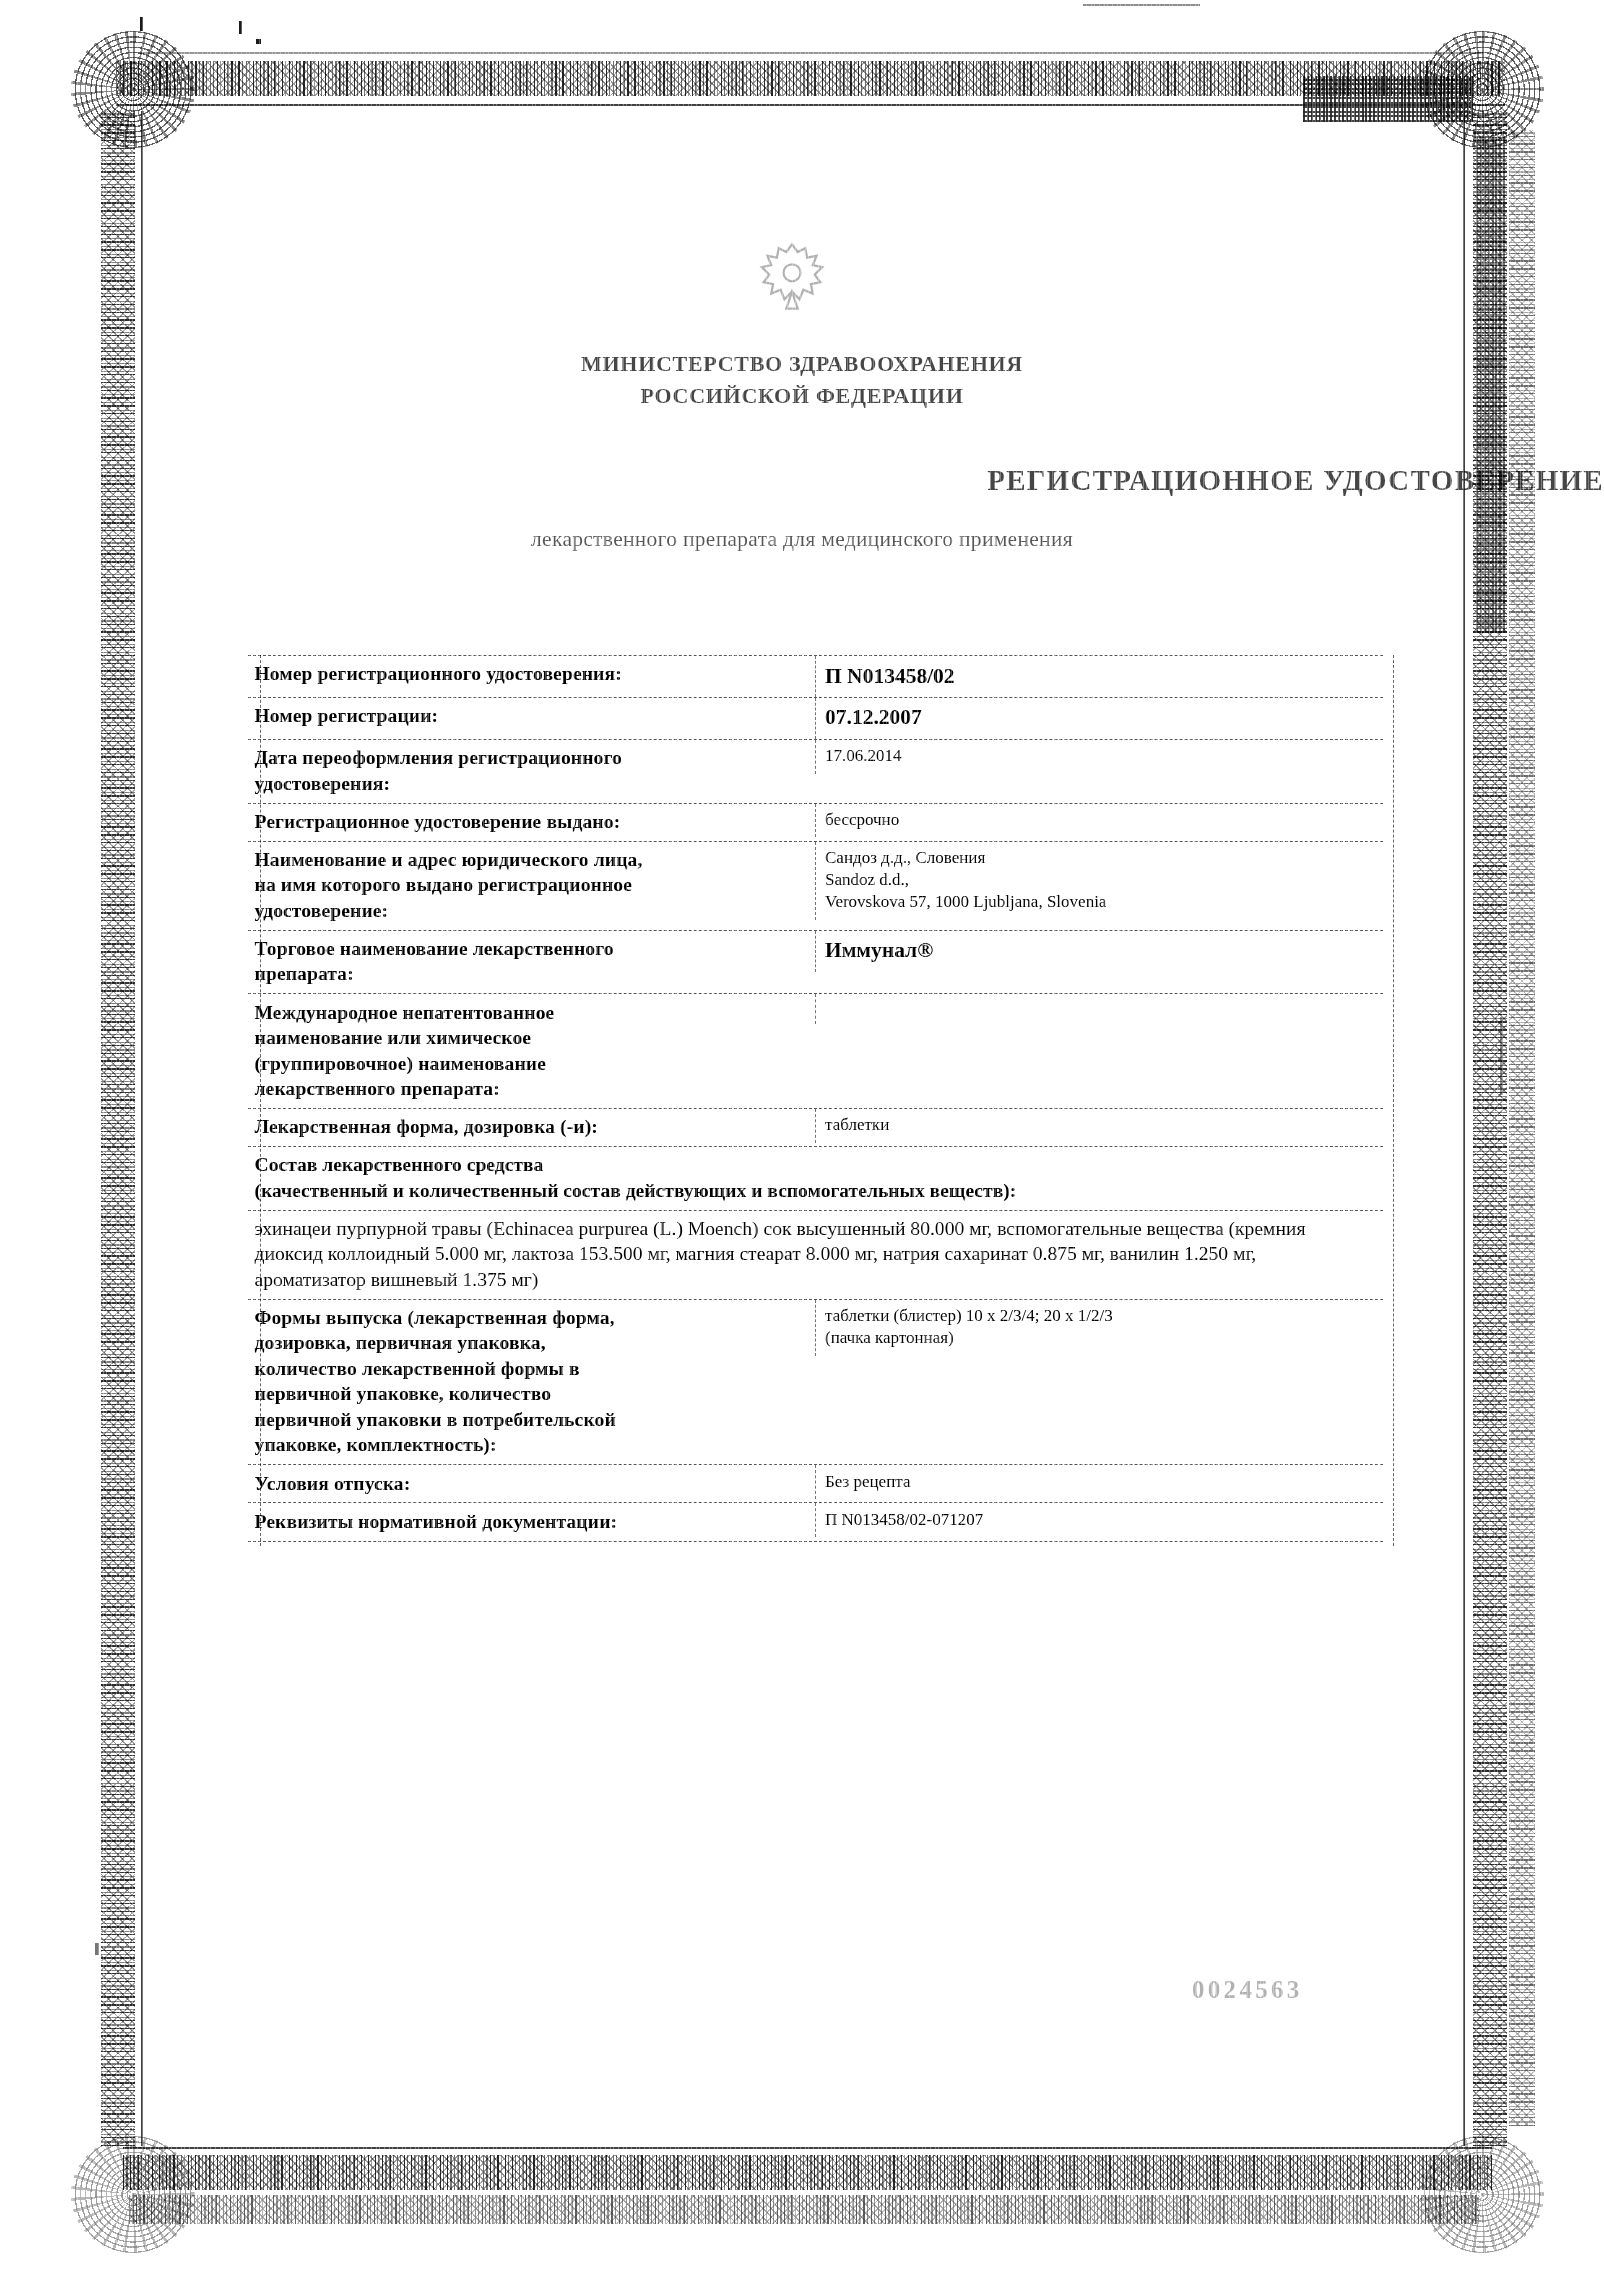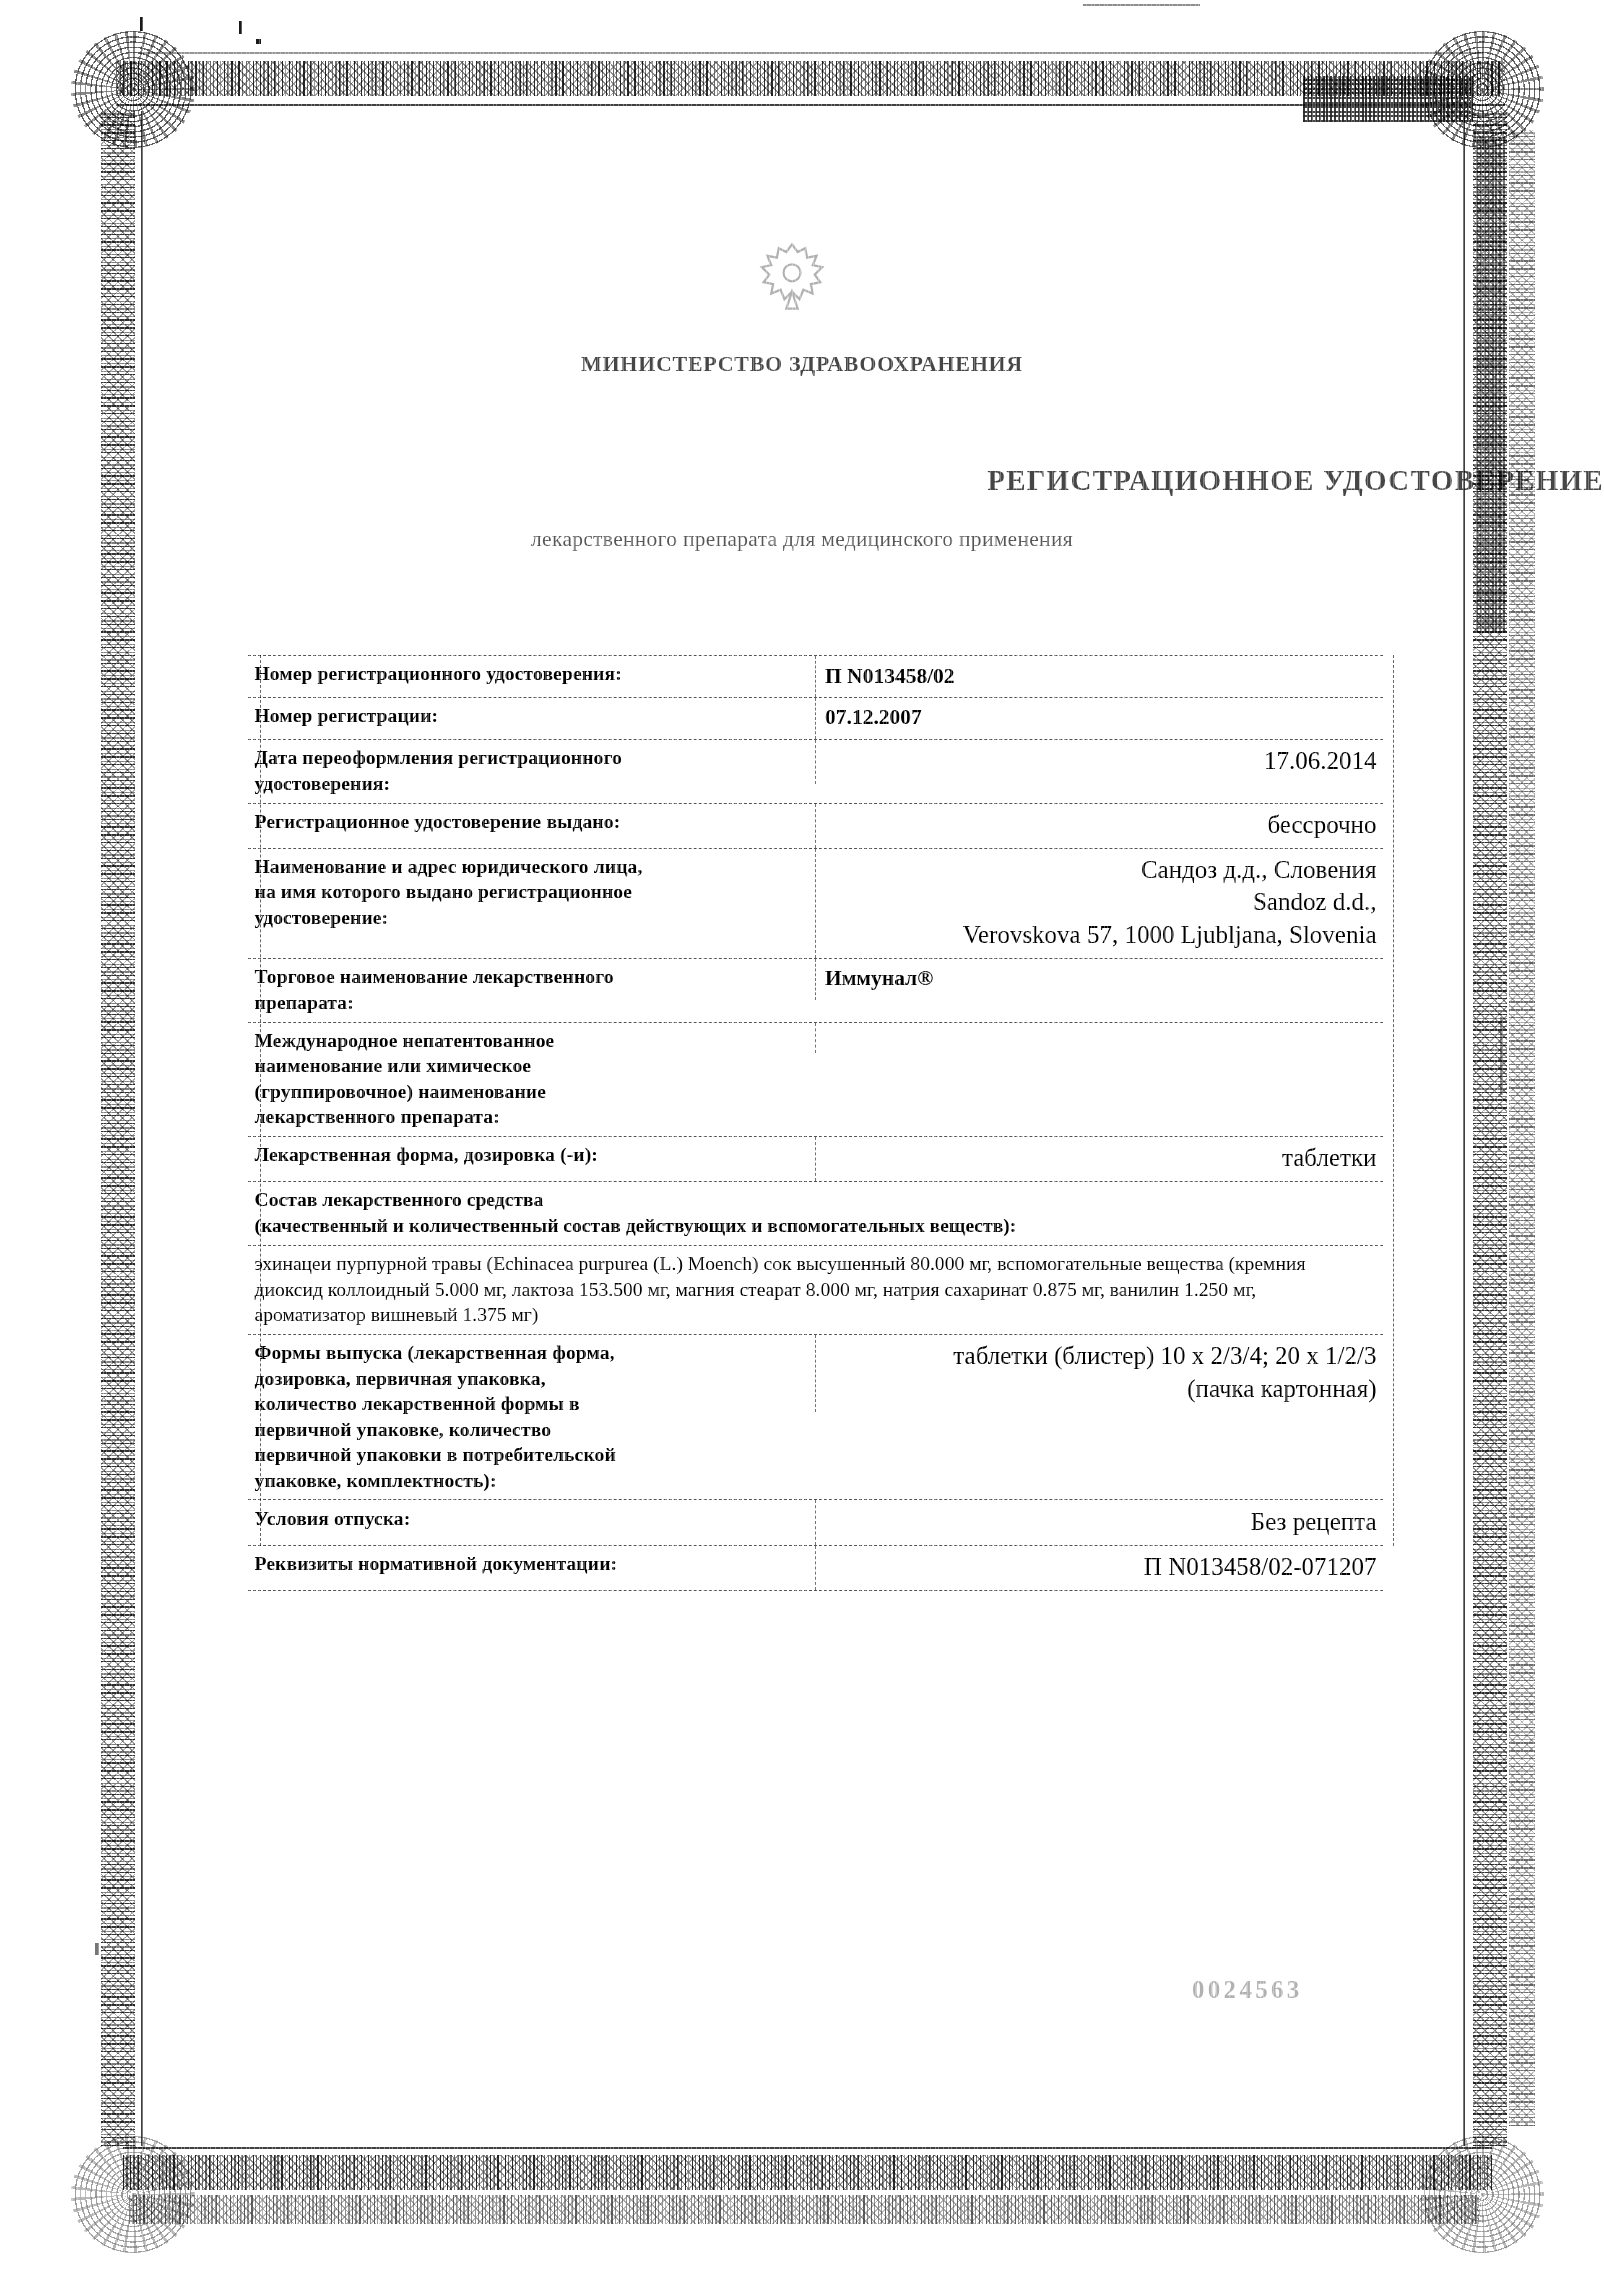--- a/index.html
+++ b/index.html
@@ -144,25 +144,24 @@
     width: 567px;
     padding: 5.2px 7.8px 6.5px 6.5px;
     font-size: 19.6px;
     line-height: 1.30;
     font-weight: 600;
     letter-spacing: 0.1px;
   }
   .cell-val {
     flex: 1;
     padding: 5.2px 6.5px 6.5px 9px;
-    font-size: 25px;
+    font-size: 17px;
     line-height: 1.30;
     border-left: 1.3px dashed rgba(0,0,0,0.55);
     min-height: 30px;
-    text-align: right;
   }
   .cell-val.center  { text-align: left; font-weight: 700; font-size: 21.5px; padding-top: 6.5px; }
 
   
   .row-span {
     position: relative;
     border-top: 1.3px dashed rgba(0,0,0,0.68);
     padding: 5.2px 7.8px 6.5px 6.5px;
     font-size: 19.6px;
     line-height: 1.30;
@@ -248,20 +247,21 @@
 
   <div id="content">
 
     <svg class="emblem" viewBox="0 0 100 90">
       <path d="M50 10 L44 18 L36 14 L34 24 L24 22 L28 32 L18 34 L26 42 L20 50 L30 52 L28 62 L38 58 L42 68 L50 60 L58 68 L62 58 L72 62 L70 52 L80 50 L74 42 L82 34 L72 32 L76 22 L66 24 L64 14 L56 18 Z" fill="none" stroke="#000" stroke-width="2.4"></path>
       <circle cx="50" cy="40" r="9" fill="none" stroke="#000" stroke-width="2.4"></circle>
       <path d="M50 60 L44 78 L56 78 Z" fill="none" stroke="#000" stroke-width="2.4"></path>
     </svg>
 
     <div class="hdr" id="ministry-line1">МИНИСТЕРСТВО ЗДРАВООХРАНЕНИЯ</div>
+    <div class="hdr" id="ministry-line2">РОССИЙСКОЙ ФЕДЕРАЦИИ</div>
     <div class="hdr" id="doc-title">РЕГИСТРАЦИОННОЕ УДОСТОВЕРЕНИЕ</div>
     <div class="hdr" id="doc-subtitle">лекарственного препарата для медицинского применения</div>
 
     <div id="reg-table">
 
       <div class="row">
         <div class="cell-lbl">Номер регистрационного удостоверения:</div>
         <div class="cell-val center">П N013458/02</div>
       </div>
 

